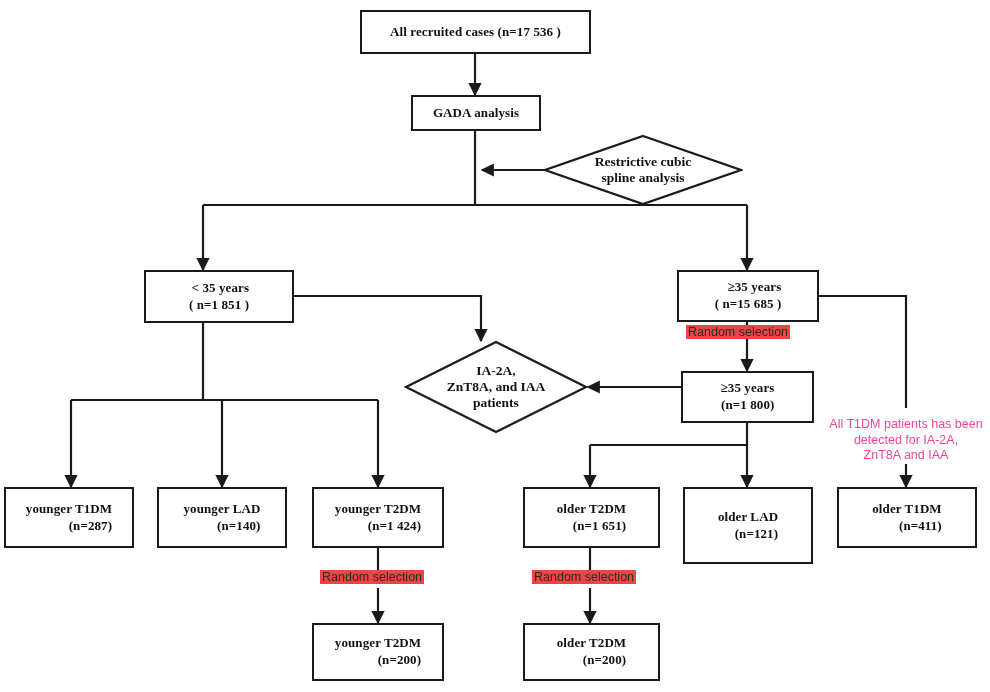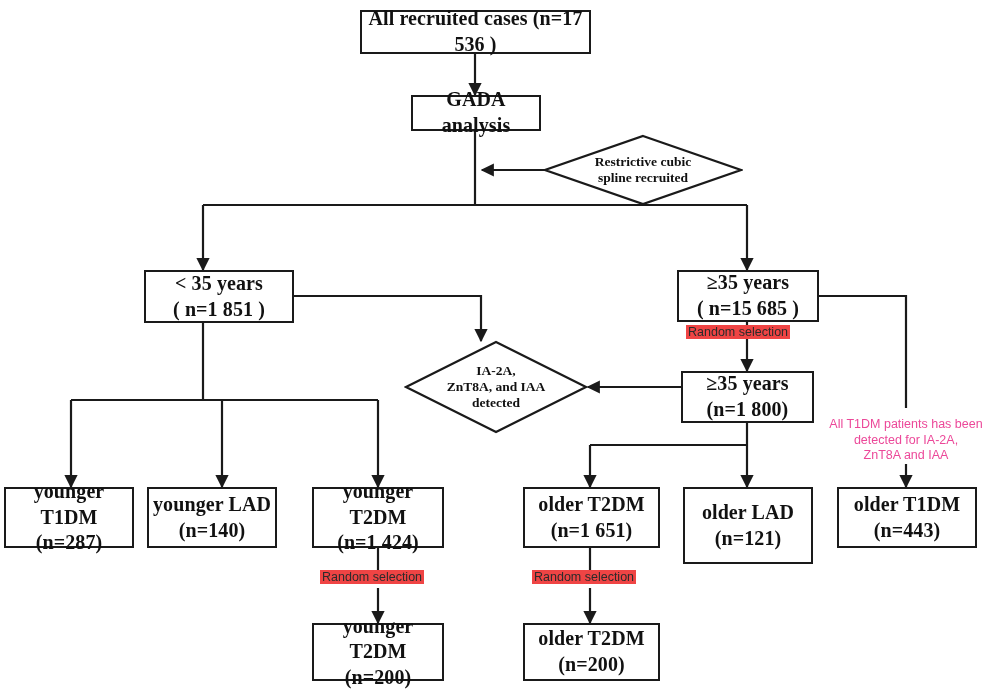--- a/index.html
+++ b/index.html
@@ -9,24 +9,24 @@
   }
   #canvas{position:absolute;left:0;top:0;width:990px;height:692px;}
   svg.edges{position:absolute;left:0;top:0;width:990px;height:692px;pointer-events:none;}
 
   .node{
     position:absolute;
     box-sizing:border-box;
     border:2px solid #1a1a1a;
     background:#ffffff;
     display:flex;align-items:center;justify-content:center;
-    text-align:center;
+    text-align:right;
     font-family:"Liberation Serif", serif;
     font-weight:bold;
-    font-size:20px;
+    font-size:13px;
     line-height:1.28;
     color:#111111;
     letter-spacing:0.1px;
   }
   .node .inner{padding:0 4px;white-space:pre-line;}
 
   .diamond{
     position:absolute;
     display:flex;align-items:center;justify-content:center;
     text-align:center;
@@ -121,59 +121,59 @@
 
   <div class="node" style="left:411px;top:95px;width:130px;height:36px;">
     <span class="inner">GADA analysis</span>
   </div>
 
   <div class="diamond" style="left:543px;top:134px;width:200px;height:72px;">
     <svg width="200" height="72" viewBox="0 0 200 72" xmlns="http://www.w3.org/2000/svg">
       <polygon points="100,2 198,36 100,70 2,36" fill="#ffffff" stroke="#1a1a1a" stroke-width="2.2"></polygon>
     </svg>
     <span class="dlabel">Restrictive cubic
-spline recruited</span>
+spline analysis</span>
   </div>
 
   <div class="node" style="left:144px;top:270px;width:150px;height:53px;">
     <span class="inner">&lt; 35 years
 ( n=1 851 )</span>
   </div>
 
   <div class="node" style="left:677px;top:270px;width:142px;height:52px;">
     <span class="inner">≥35 years
 ( n=15 685 )</span>
   </div>
 
   <div class="edge-label" style="left:686px;top:325px;">Random selection</div>
 
   <div class="diamond" style="left:404px;top:340px;width:184px;height:94px;">
     <svg width="184" height="94" viewBox="0 0 184 94" xmlns="http://www.w3.org/2000/svg">
       <polygon points="92,2 182,47 92,92 2,47" fill="#ffffff" stroke="#1a1a1a" stroke-width="2.2"></polygon>
     </svg>
     <span class="dlabel">IA-2A,
 ZnT8A, and IAA
-detected</span>
+patients</span>
   </div>
 
   <div class="node" style="left:681px;top:371px;width:133px;height:52px;">
     <span class="inner">≥35 years
 (n=1 800)</span>
   </div>
 
   <div class="note" style="left:822px;top:417px;width:168px;">All T1DM patients has been
 detected for IA-2A,
 ZnT8A and IAA</div>
 
   <div class="node" style="left:4px;top:487px;width:130px;height:61px;">
     <span class="inner">younger T1DM
 (n=287)</span>
   </div>
 
-  <div class="node" style="left:147px;top:487px;width:130px;height:61px;">
+  <div class="node" style="left:157px;top:487px;width:130px;height:61px;">
     <span class="inner">younger LAD
 (n=140)</span>
   </div>
 
   <div class="node" style="left:312px;top:487px;width:132px;height:61px;">
     <span class="inner">younger T2DM
 (n=1 424)</span>
   </div>
 
   <div class="node" style="left:523px;top:487px;width:137px;height:61px;">
@@ -181,21 +181,21 @@
 (n=1 651)</span>
   </div>
 
   <div class="node" style="left:683px;top:487px;width:130px;height:77px;">
     <span class="inner">older LAD
 (n=121)</span>
   </div>
 
   <div class="node" style="left:837px;top:487px;width:140px;height:61px;">
     <span class="inner">older T1DM
-(n=443)</span>
+(n=411)</span>
   </div>
 
   <div class="edge-label" style="left:320px;top:570px;">Random selection</div>
 
   <div class="edge-label" style="left:532px;top:570px;">Random selection</div>
 
   <div class="node" style="left:312px;top:623px;width:132px;height:58px;">
     <span class="inner">younger T2DM
 (n=200)</span>
   </div>

